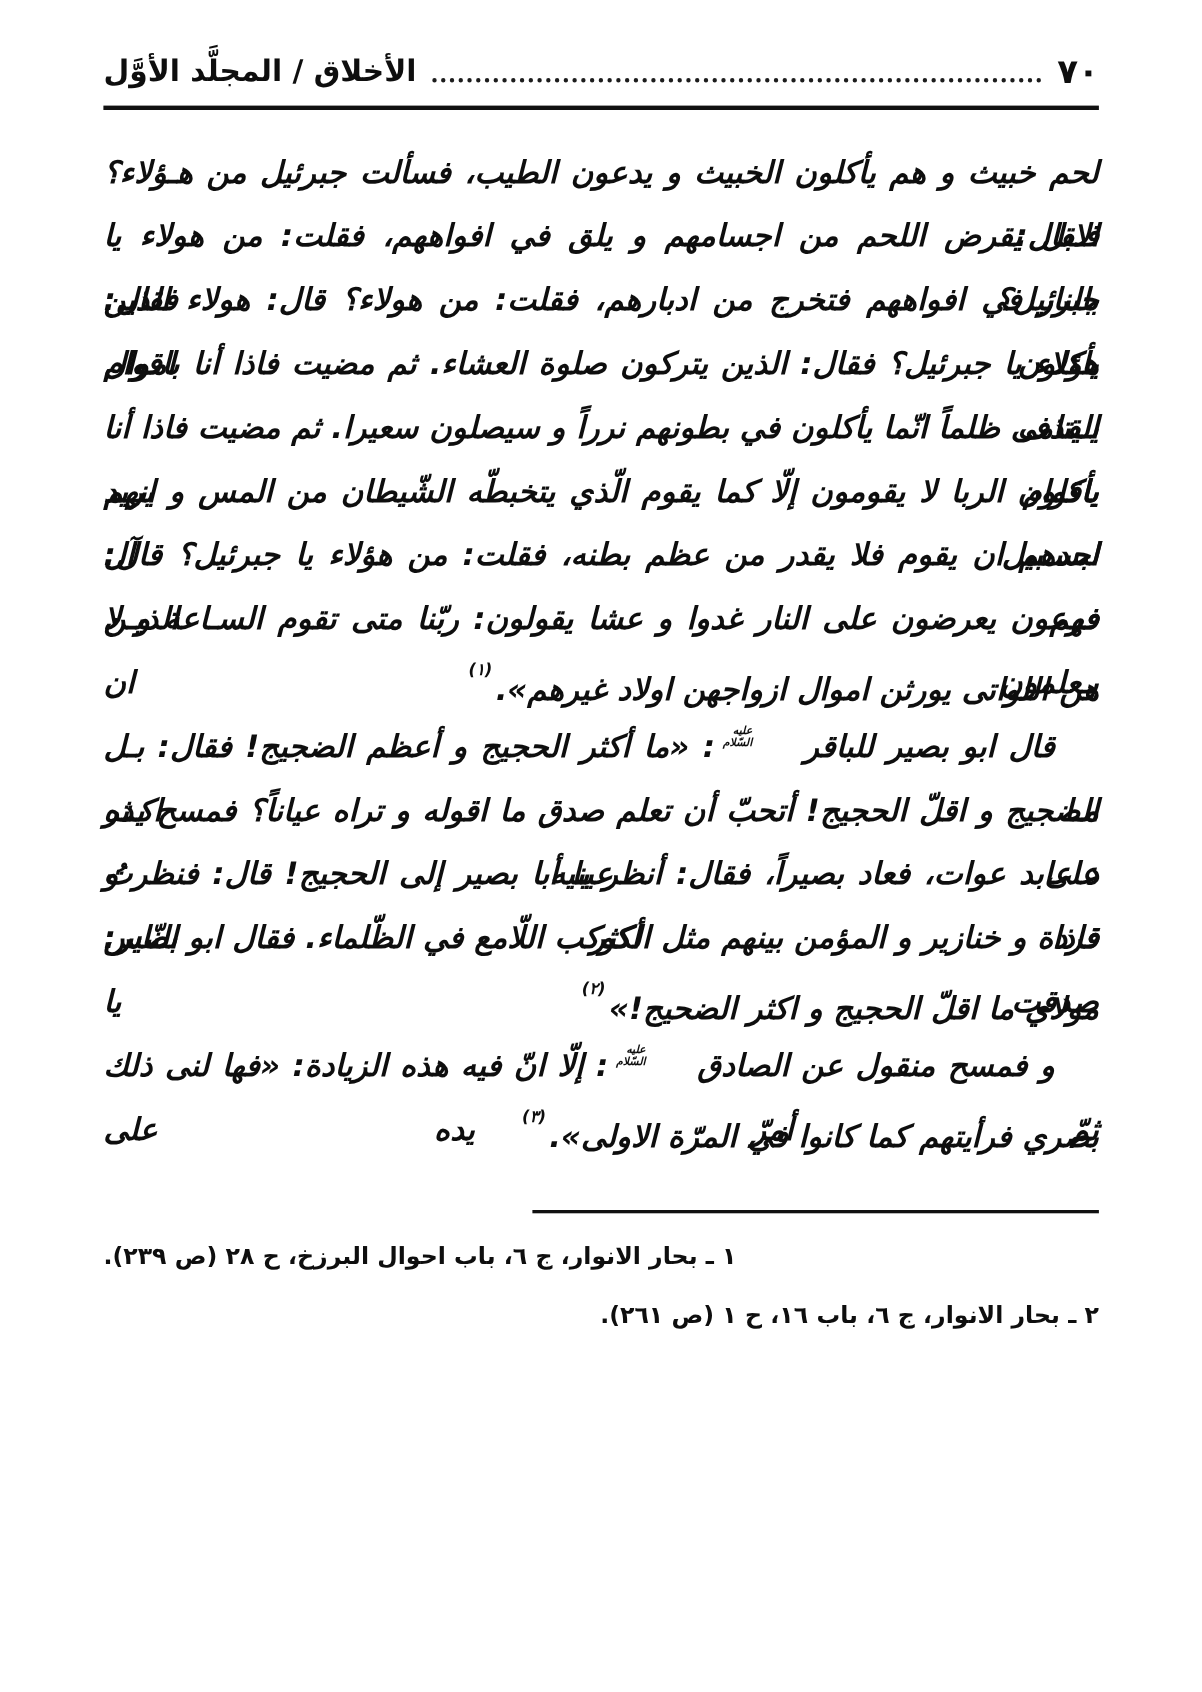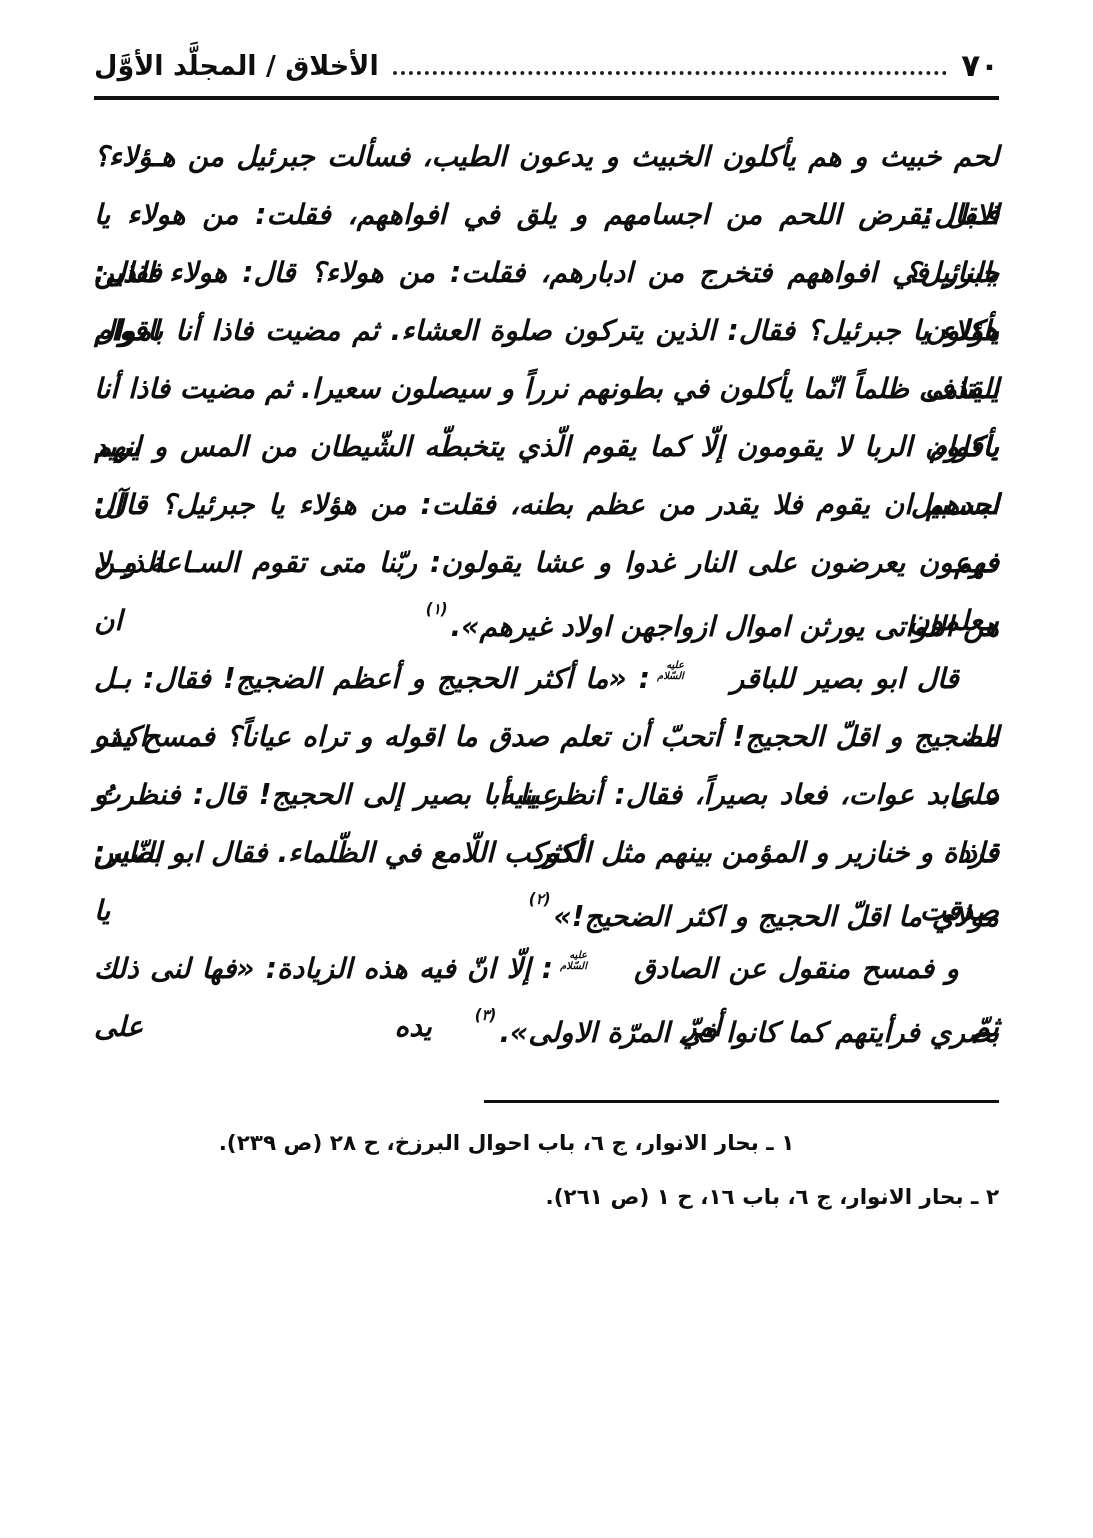--- a/index.html
+++ b/index.html
@@ -99,21 +99,21 @@
     width: 515px;
     height: 3px;
     background: #111;
   }
   .footnotes {
     margin-top: 20px;
     font-weight: bold;
     font-size: 21.5px;
   }
   .footnote-line-1 {
-    text-align: center;
+    text-align: left;
     padding-right: 80px;
     line-height: 40px;
   }
   .footnote-line-2 {
     display: flex;
     justify-content: space-between;
     margin-top: 14px;
     line-height: 40px;
   }
   .footnote { white-space: nowrap; }

